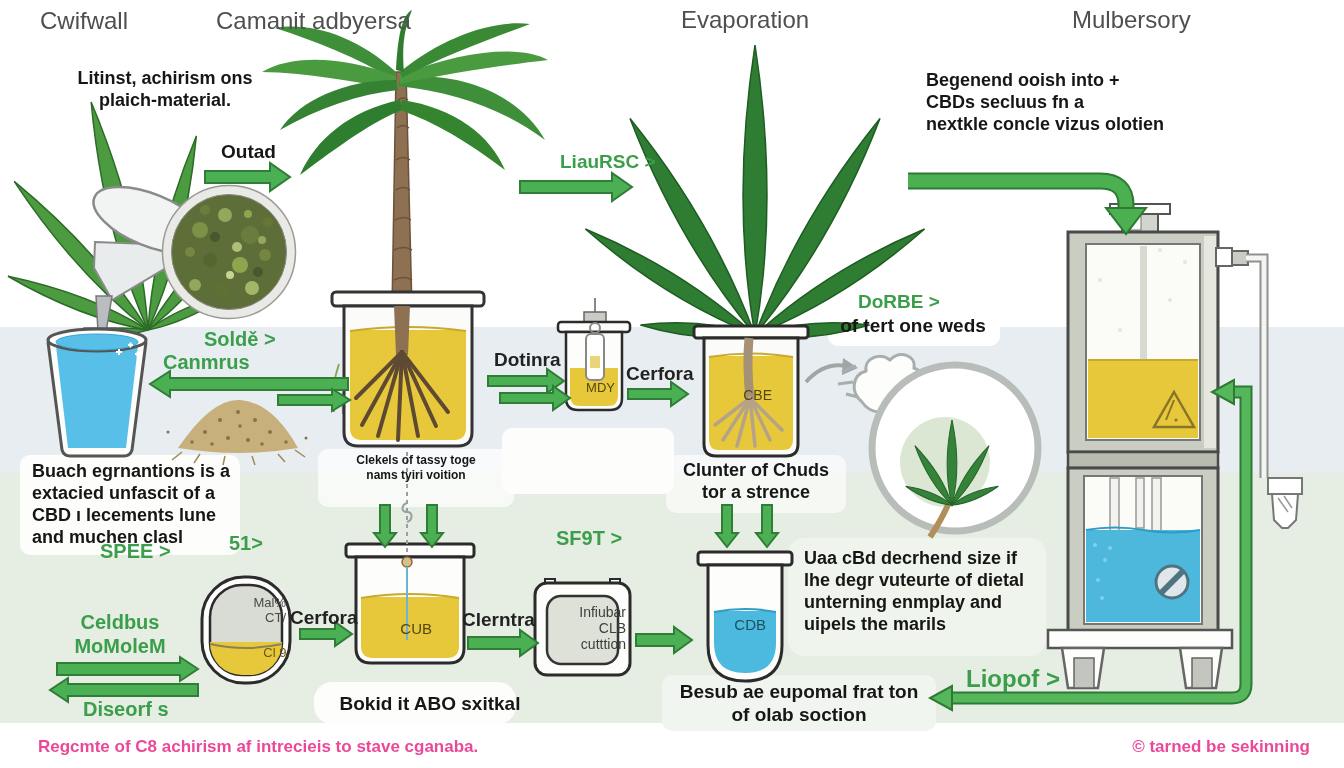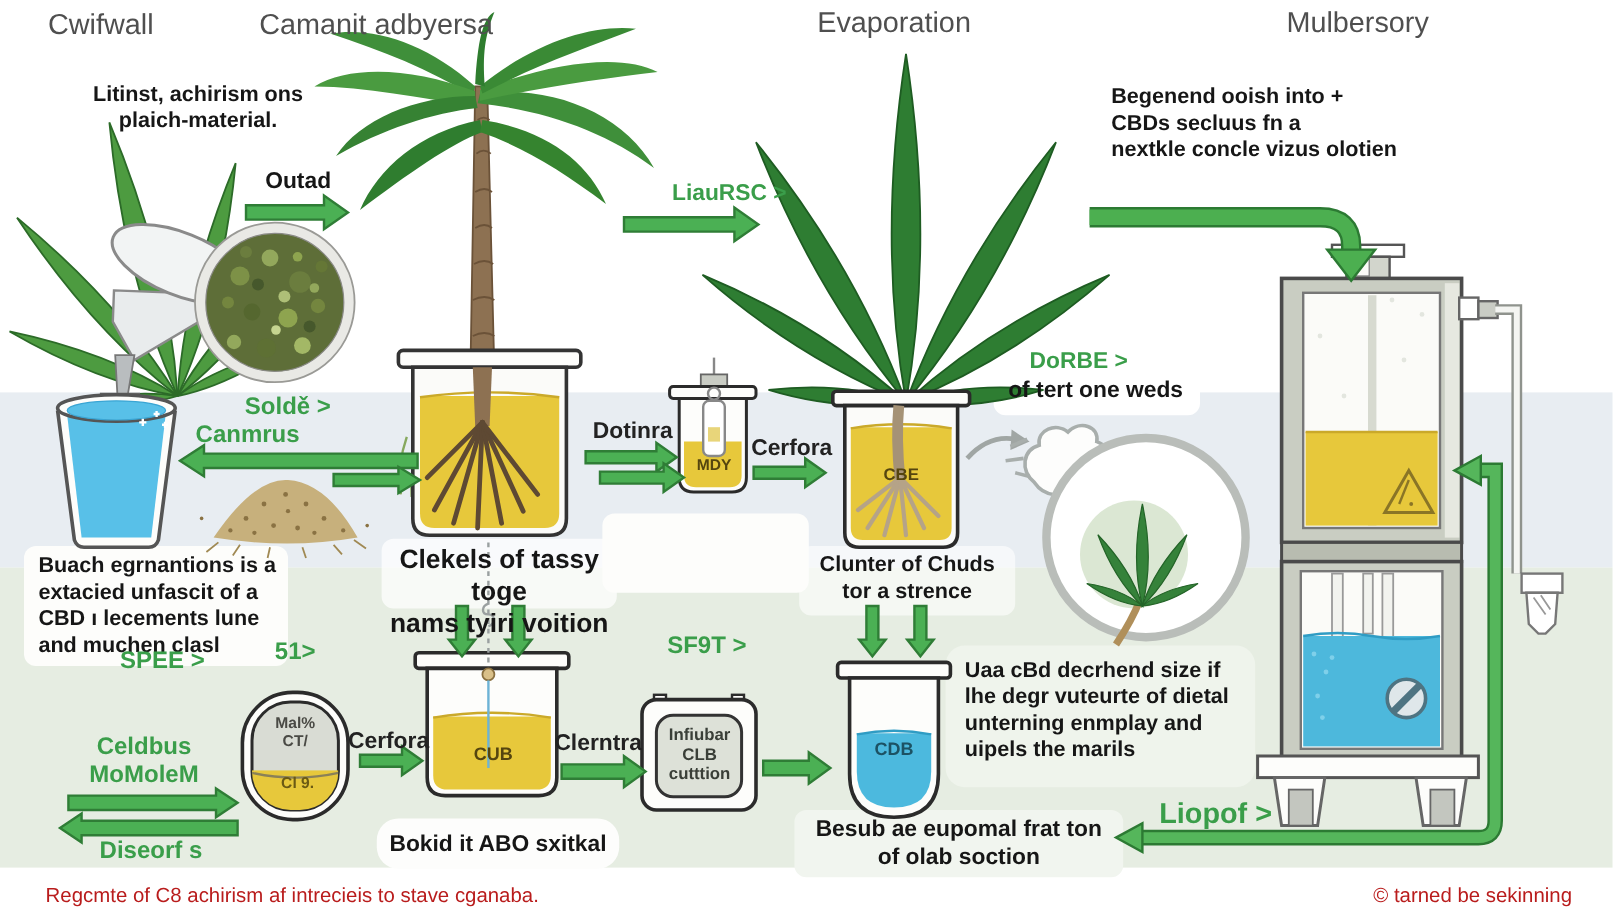--- a/index.html
+++ b/index.html
@@ -7,22 +7,22 @@
          font-family:"Liberation Sans", sans-serif;background:#ffffff;}
   .band{position:absolute;left:0;width:1344px;}
   .lbl{position:absolute;white-space:pre-line;line-height:1.22;color:#1c1c1c;}
   .title{font-size:24px;color:#4f4f4f;font-weight:400;}
   .bb{font-weight:700;color:#161616;}
   .green{color:#3a9e4a;font-weight:700;}
   .blk{font-weight:600;color:#222;}
   .card{position:absolute;border-radius:10px;}
   .ctr{text-align:center;}
   svg{position:absolute;left:0;top:0;}
-  .vlabel{position:absolute;font-weight:700;white-space:pre-line;text-align:center;line-height:1.15;}
-  .footer{font-size:17px;color:#b91c1c;font-weight:400;}
+  .vlabel{position:absolute;font-weight:400;white-space:pre-line;text-align:right;line-height:1.15;}
+  .footer{font-size:17px;color:#ec4899;font-weight:700;}
 </style>
 </head>
 <body>
 
 <div id="stage">
 
   <div class="band" style="top:327px;height:146px;background:#e8edf2;"></div>
   <div class="band" style="top:473px;height:250px;background:#e6ede2;"></div>
 
   <div class="card" style="left:828px;top:310px;width:172px;height:36px;background:#ffffff;"></div>
@@ -345,29 +345,29 @@
 plaich-material.</div>
   <div class="lbl bb" style="left:221px;top:140px;font-size:19px;">Outad</div>
   <div class="lbl bb" style="left:926px;top:70px;width:250px;font-size:18px;">Begenend ooish into +
 CBDs secluus fn a
 nextkle concle vizus olotien</div>
   <div class="lbl bb ctr" style="left:820px;top:314px;width:186px;font-size:19px;">of tert one weds</div>
   <div class="lbl bb" style="left:32px;top:461px;width:205px;font-size:18px;">Buach egrnantions is a
 extacied unfascit of a
 CBD ı lecements lune
 and muchen clasl</div>
-  <div class="lbl bb ctr" style="left:322px;top:453px;width:188px;font-size:22px;">Clekels of tassy toge
+  <div class="lbl bb ctr" style="left:322px;top:453px;width:188px;font-size:12px;">Clekels of tassy toge
 nams tyiri voition</div>
   <div class="lbl bb ctr" style="left:668px;top:460px;width:176px;font-size:18px;">Clunter of Chuds
 tor a strence</div>
   <div class="lbl bb" style="left:804px;top:548px;width:235px;font-size:18px;">Uaa cBd decrhend size if
 lhe degr vuteurte of dietal
 unterning enmplay and
 uipels the marils</div>
-  <div class="lbl bb ctr" style="left:314px;top:692px;width:202px;font-size:19px;">Bokid it ABO sxitkal</div>
+  <div class="lbl bb ctr" style="left:314px;top:692px;width:202px;font-size:19px;padding-left:15px;">Bokid it ABO sxitkal</div>
   <div class="lbl bb ctr" style="left:662px;top:680px;width:274px;font-size:19px;">Besub ae eupomal frat ton
 of olab soction</div>
 
   <div class="lbl blk" style="left:494px;top:348px;font-size:19px;">Dotinra</div>
   <div class="lbl blk" style="left:626px;top:362px;font-size:19px;">Cerfora</div>
   <div class="lbl blk" style="left:290px;top:606px;font-size:19px;">Cerfora</div>
   <div class="lbl blk" style="left:462px;top:608px;font-size:19px;">Clerntra</div>
 
   <div class="lbl green" style="left:540px;top:150px;font-size:19px;margin-left:20px;">LiauRSC &gt;</div>
   <div class="lbl green" style="left:204px;top:327px;font-size:20px;">Soldě &gt;</div>

